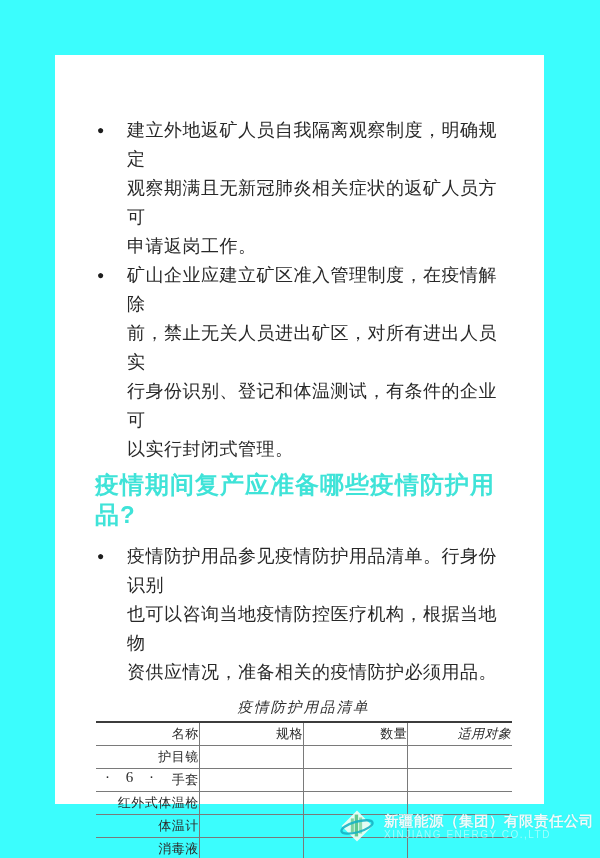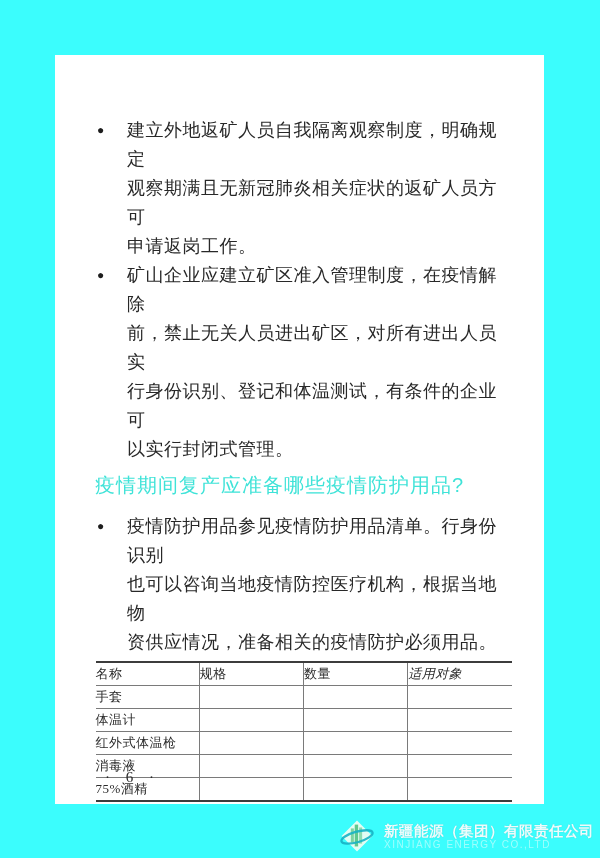--- a/index.html
+++ b/index.html
@@ -25,21 +25,21 @@
   }
   .bullet-dot{
     flex:0 0 30px;text-align:left;padding-left:2px;
     font-size:12px;line-height:29px;color:#1d1d1d;
   }
   .bullet-text{
     white-space:pre-line;
   }
   h2.section-heading{
     margin:6px 0 12px 0;
-    font-size:20px;line-height:30px;font-weight:normal;
+    font-size:24px;line-height:30px;font-weight:bold;
     color:#3fe3d8;
     font-family:"Liberation Sans","DejaVu Sans",sans-serif;
     letter-spacing:1px;
   }
   .table-caption{
     margin-top:10px;
     text-align:center;
     font-size:14.5px;line-height:20px;
     font-style:italic;
     color:#2f2f2f;
@@ -52,36 +52,36 @@
     border-top:2px solid #3c3c3c;
     border-bottom:2px solid #3c3c3c;
     table-layout:fixed;
   }
   table.supplies th,
   table.supplies td{
     width:25%;
     height:22px;
     font-size:13px;
     font-weight:normal;
-    text-align:left;
+    text-align:right;
     color:#2b2b2b;
     border-bottom:1px solid #7a7a7a;
     border-right:1px solid #7a7a7a;
     padding:0;
     letter-spacing:0.5px;
   }
   table.supplies th:last-child,
   table.supplies td:last-child{border-right:none;font-style:italic;}
   table.supplies tbody tr:last-child td{border-bottom:none;}
   .page-number{
     position:absolute;left:50px;top:714px;
     font-size:15px;color:#2b2b2b;letter-spacing:6px;
   }
   .footer-mark{
-    position:absolute;right:6px;bottom:3px;
+    position:absolute;right:6px;bottom:13px;
     display:flex;align-items:center;gap:7px;
   }
   .footer-logo{width:40px;height:38px;}
   .footer-texts{display:flex;flex-direction:column;}
   .company-cn{
     font-size:14.5px;font-weight:bold;line-height:18px;
     color:rgba(255,255,255,0.92);
     font-family:"Liberation Sans","DejaVu Sans",sans-serif;
     text-shadow:0 0 1px rgba(0,130,130,0.35);
     letter-spacing:0.5px;
@@ -119,45 +119,52 @@
 
     <ul class="bullet-list">
       <li>
         <span class="bullet-dot">●</span>
         <span class="bullet-text">疫情防护用品参见疫情防护用品清单。行身份识别
 也可以咨询当地疫情防控医疗机构，根据当地物
 资供应情况，准备相关的疫情防护必须用品。</span>
       </li>
     </ul>
 
+    <div class="table-caption">疫情防护用品清单</div>
 
     <table class="supplies">
       <thead>
         <tr>
             <th>名称</th>
             <th>规格</th>
             <th>数量</th>
             <th>适用对象</th>
           </tr>
       </thead>
       <tbody>
           <tr>
+            <td>护目镜</td>
+            <td></td>
+            <td></td>
+            <td></td>
+          </tr>
+          <tr>
             <td>手套</td>
             <td></td>
             <td></td>
             <td></td>
           </tr>
           <tr>
-            <td>体温计</td>
+            <td>红外式体温枪</td>
             <td></td>
             <td></td>
             <td></td>
           </tr>
           <tr>
-            <td>红外式体温枪</td>
+            <td>体温计</td>
             <td></td>
             <td></td>
             <td></td>
           </tr>
           <tr>
             <td>消毒液</td>
             <td></td>
             <td></td>
             <td></td>
           </tr>

